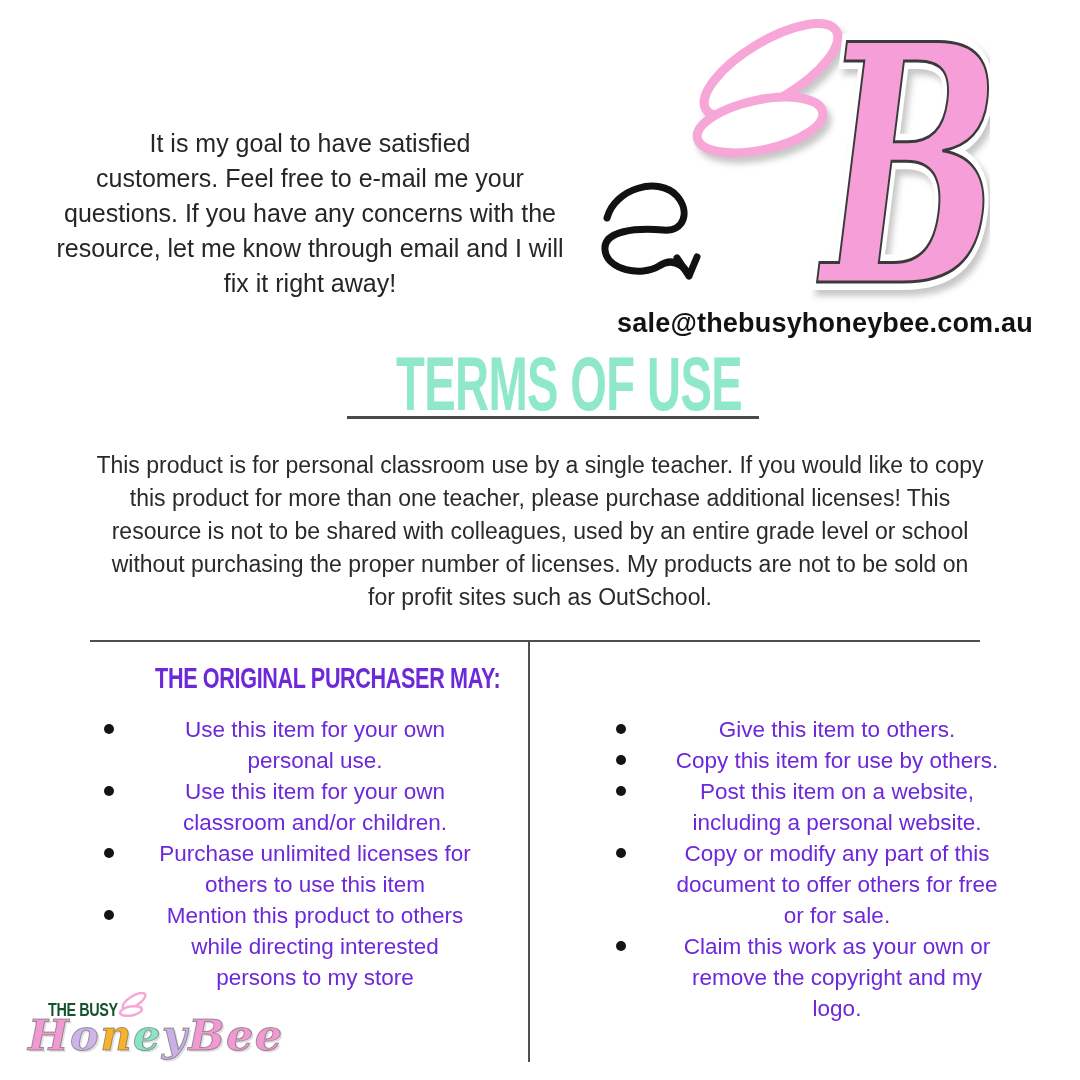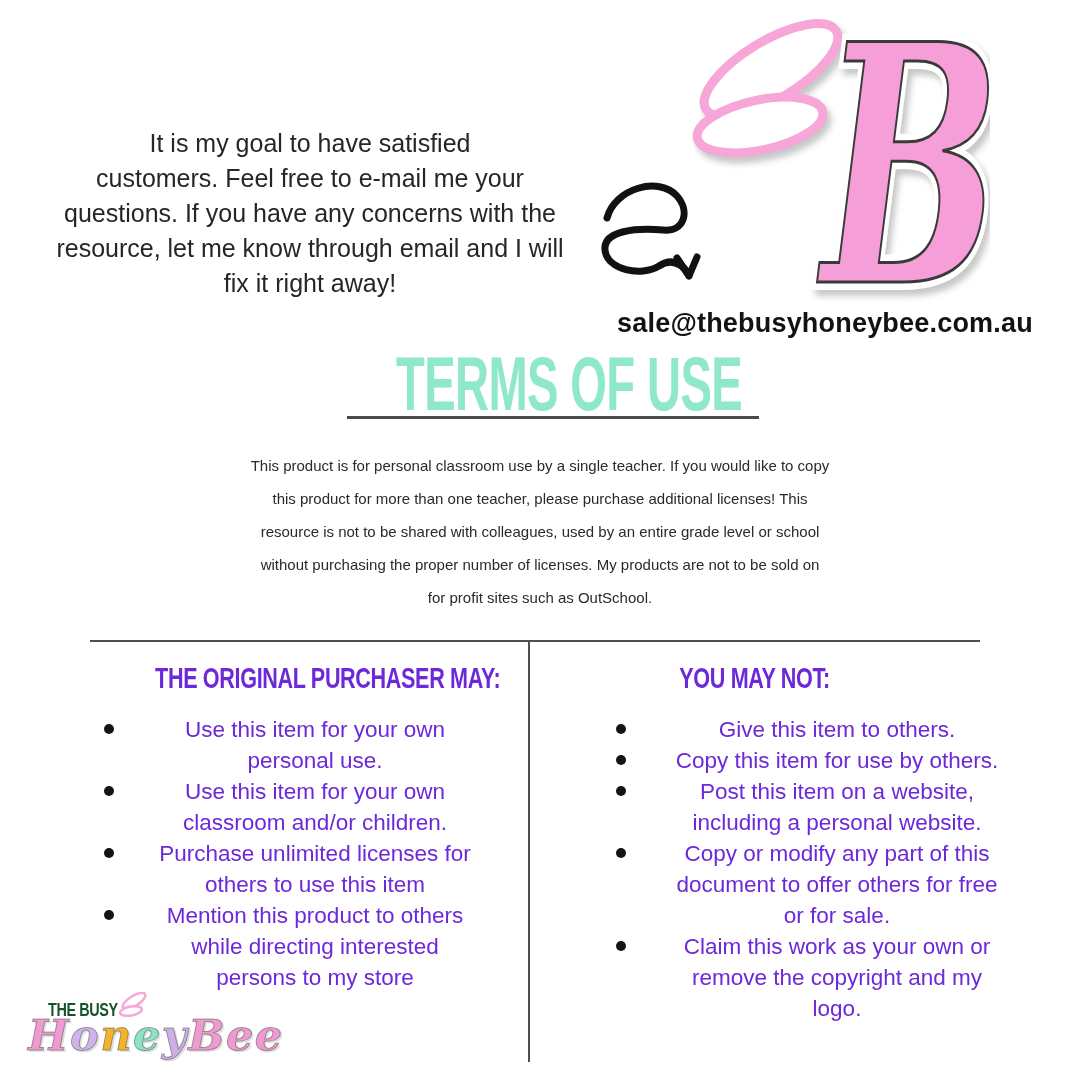--- a/index.html
+++ b/index.html
@@ -46,21 +46,21 @@
   }
   #terms-title .cond { transform:scaleX(0.62); letter-spacing:-1px; }
 
   #terms-underline {
     position:absolute; left:347px; top:416px; width:412px; height:3px;
     background:#4a4a4a;
   }
 
   #terms-paragraph {
     position:absolute; left:28px; top:449px; width:1024px;
-    font-size:15px; line-height:33px; text-align:center;
+    font-size:23px; line-height:33px; text-align:center;
     color:#2a2a2a; white-space:pre-line;
   }
 
   
   #divider-horizontal {
     position:absolute; left:90px; top:640px; width:890px; height:2px; background:#4f4f4f;
   }
   #divider-vertical {
     position:absolute; left:528px; top:642px; width:2px; height:420px; background:#4f4f4f;
   }
@@ -142,21 +142,20 @@
 this product for more than one teacher, please purchase additional licenses! This
 resource is not to be shared with colleagues, used by an entire grade level or school
 without purchasing the proper number of licenses. My products are not to be sold on
 for profit sites such as OutSchool.</p>
 
   <div id="divider-horizontal"></div>
   <div id="divider-vertical"></div>
 
   <h3 id="col-heading-left" class="col-heading"><span class="cond">THE ORIGINAL PURCHASER MAY:</span></h3>
 
-  <h3 id="col-heading-right" class="col-heading"><span class="cond">YOU MAY NOT:</span></h3>
 
   <div id="bullet-list-left" class="bullet-list">
     <div class="li">
       <span class="dot"></span>
       <span class="li-text">Use this item for your own
 personal use.</span>
     </div>
     <div class="li">
       <span class="dot"></span>
       <span class="li-text">Use this item for your own

